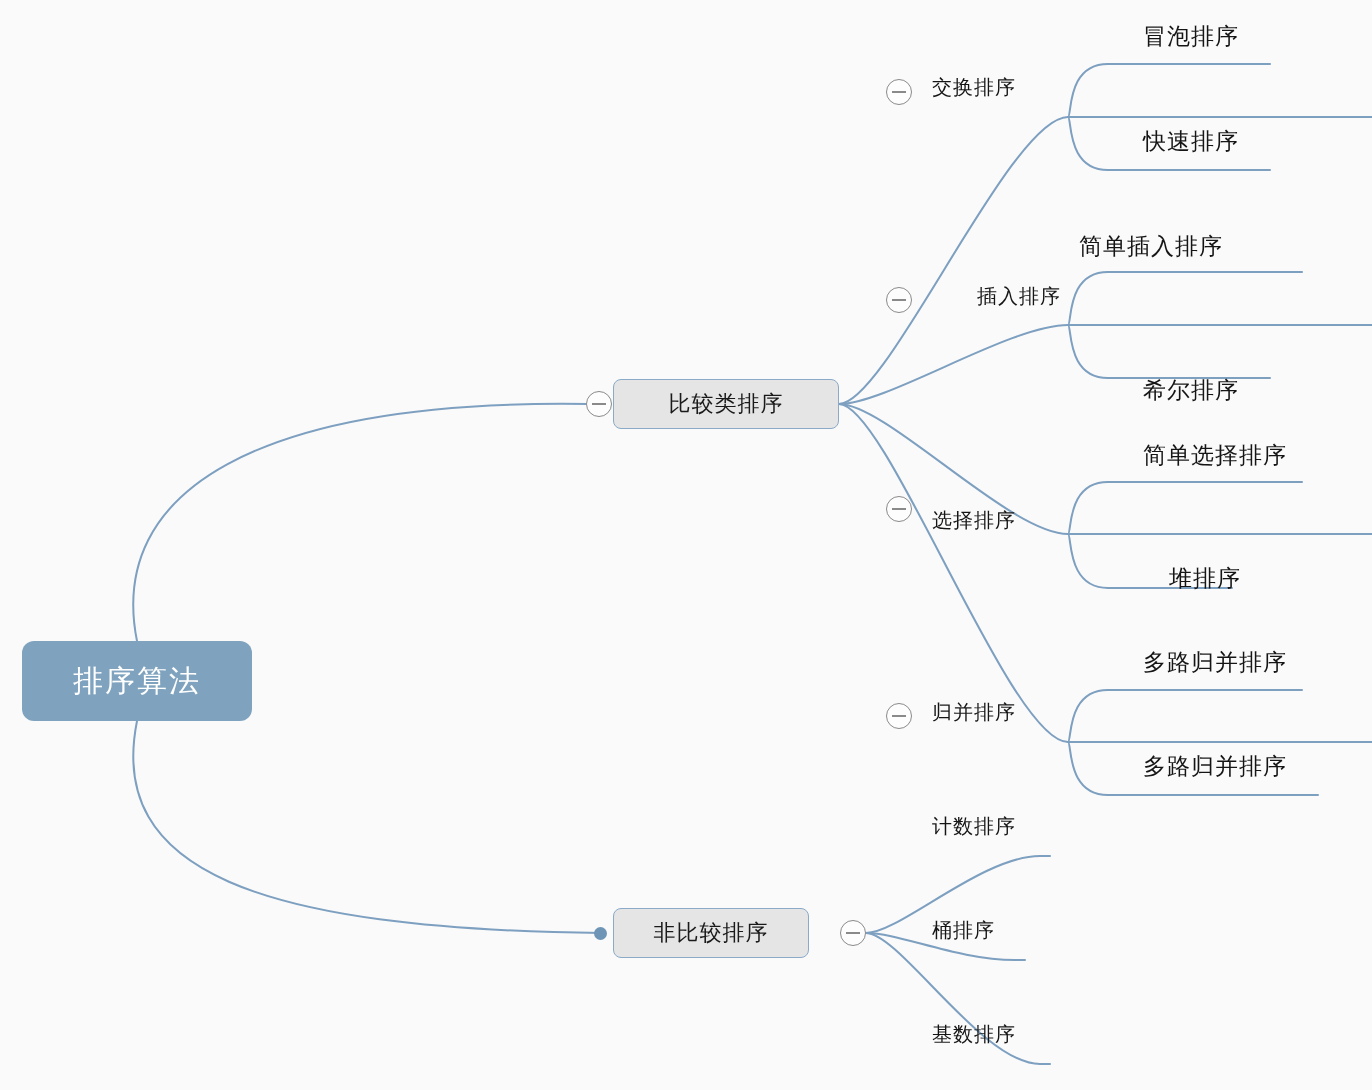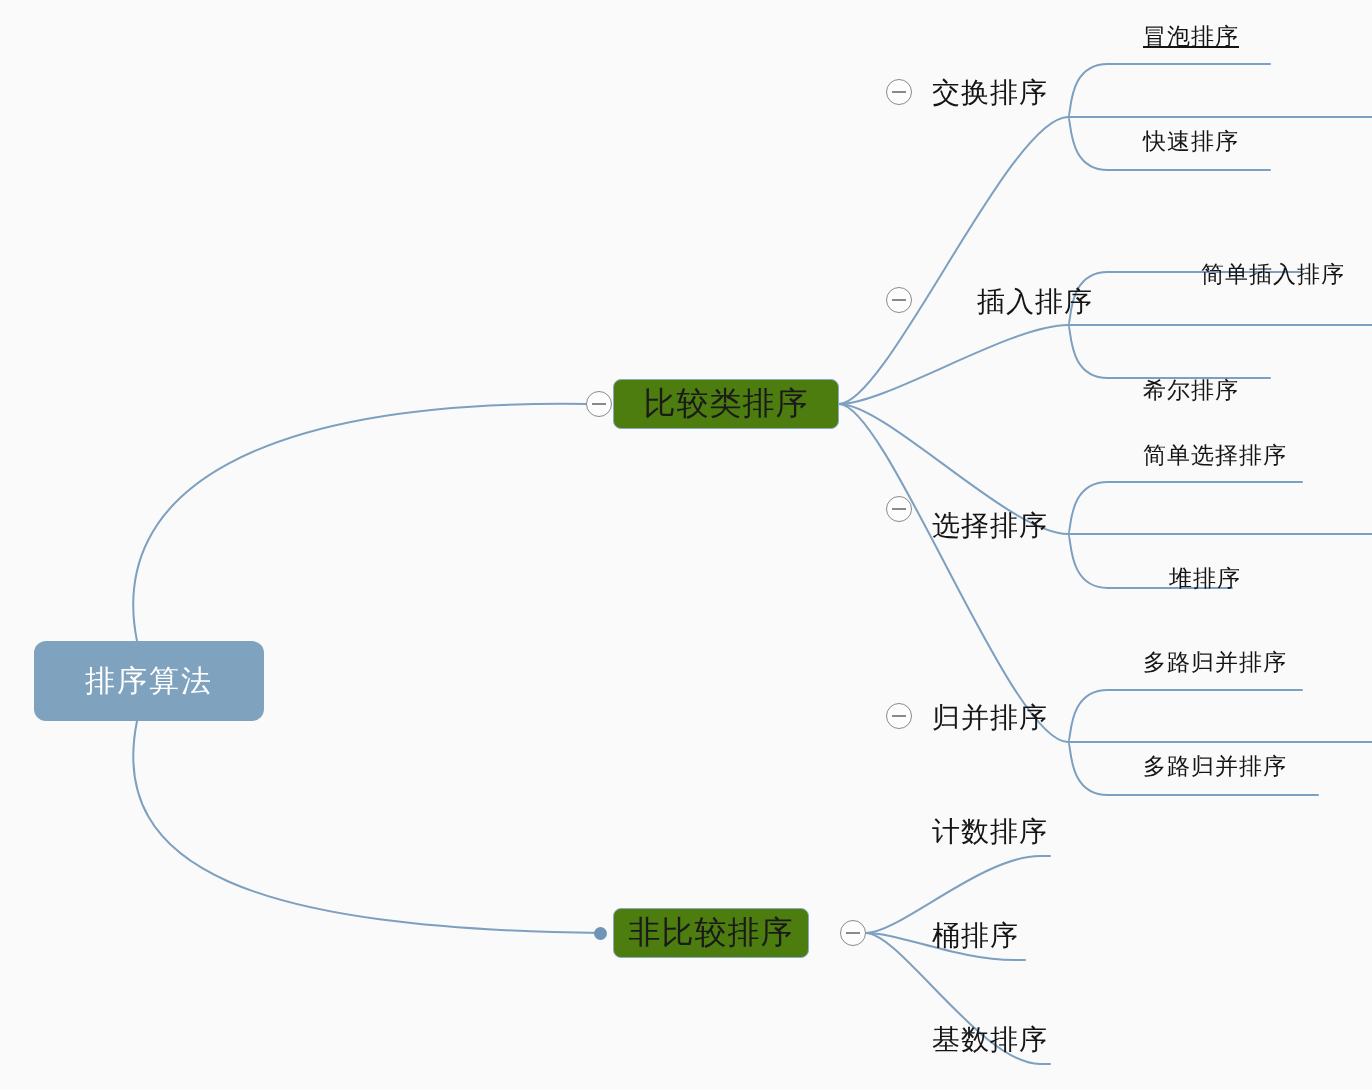--- a/index.html
+++ b/index.html
@@ -33,44 +33,43 @@
     display: flex;
     align-items: center;
     justify-content: center;
     background: #7fa3be;
     border-radius: 12px;
     color: #ffffff;
     font-size: 30px;
     letter-spacing: 2px;
     white-space: nowrap;
     z-index: 5;
-    margin-left: 12px;
   }
 
   
   .branch-node {
     position: absolute;
     display: flex;
     align-items: center;
     justify-content: center;
-    background: #4d7c0f;
+    background: #e5e5e5;
     border: 1.5px solid #8aaac8;
     border-radius: 8px;
     color: #1a1a1a;
-    font-size: 32px;
+    font-size: 22px;
     letter-spacing: 1px;
     white-space: nowrap;
     z-index: 5;
   }
 
   
   .topic-node {
     position: absolute;
     color: #151515;
-    font-size: 28px;
+    font-size: 20px;
     letter-spacing: 1px;
     white-space: nowrap;
     z-index: 4;
   }
 
   
   .leaf-node {
     position: absolute;
     color: #151515;
     font-size: 23px;
@@ -155,25 +154,25 @@
     <span>排序算法</span>
   </div>
 
   <div id="node-layer">
       <div class="branch-node" style="left: 613px; top: 379px; width: 226px; height: 50px;">
         <span>比较类排序</span>
       </div>
       <div class="collapse-toggle" style="left: 586px; top: 391px;"></div>
       <div class="topic-node" style="left: 932px; top: 74px;"><span>交换排序</span></div>
       <div class="collapse-toggle" style="left: 886px; top: 79px;"></div>
-      <div class="leaf-node" style="left: 1143px; top: 21px; text-decoration: underline;"><span>冒泡排序</span></div>
+      <div class="leaf-node" style="left: 1143px; top: 21px;"><span>冒泡排序</span></div>
       <div class="leaf-node" style="left: 1143px; top: 126px;"><span>快速排序</span></div>
       <div class="topic-node" style="left: 932px; top: 283px; margin-left: 45px;"><span>插入排序</span></div>
       <div class="collapse-toggle" style="left: 886px; top: 287px;"></div>
-      <div class="leaf-node" style="left: 1201px; top: 231px; margin-top: 28px;"><span>简单插入排序</span></div>
+      <div class="leaf-node" style="left: 1079px; top: 231px;"><span>简单插入排序</span></div>
       <div class="leaf-node" style="left: 1143px; top: 335px; margin-top: 40px;"><span>希尔排序</span></div>
       <div class="topic-node" style="left: 932px; top: 492px; margin-top: 15px;"><span>选择排序</span></div>
       <div class="collapse-toggle" style="left: 886px; top: 496px;"></div>
       <div class="leaf-node" style="left: 1143px; top: 440px;"><span>简单选择排序</span></div>
       <div class="leaf-node" style="left: 1143px; top: 563px; margin-left: 26px;"><span>堆排序</span></div>
       <div class="topic-node" style="left: 932px; top: 699px;"><span>归并排序</span></div>
       <div class="collapse-toggle" style="left: 886px; top: 703px;"></div>
       <div class="leaf-node" style="left: 1143px; top: 647px;"><span>多路归并排序</span></div>
       <div class="leaf-node" style="left: 1143px; top: 751px;"><span>多路归并排序</span></div>
       <div class="branch-node" style="left: 613px; top: 908px; width: 196px; height: 50px;">

